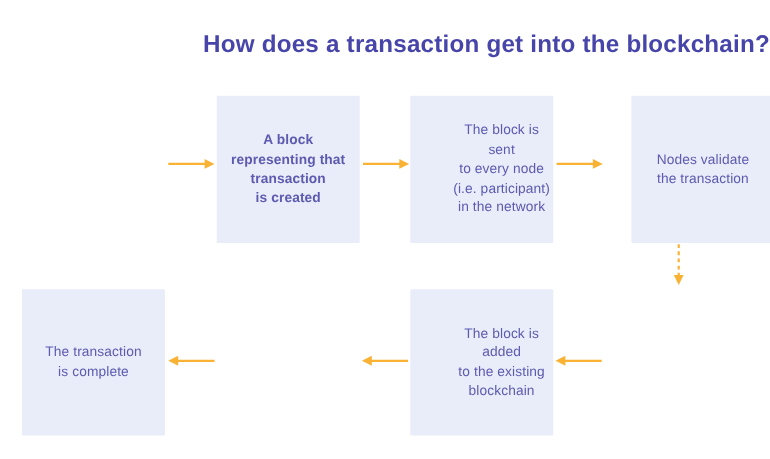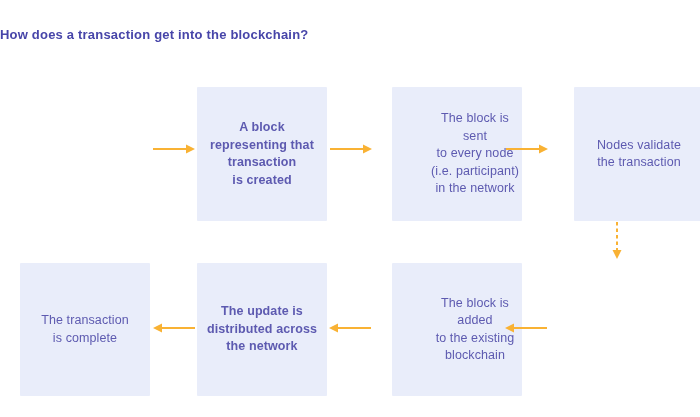--- a/index.html
+++ b/index.html
@@ -17,22 +17,22 @@
     height: 417px;
     background: var(--background);
     font-family: "Liberation Sans", sans-serif;
     overflow: hidden;
   }
   .title {
     position: absolute;
     top: 27px;
     left: 0;
     width: 100%;
-    text-align: left;
-    font-size: 13px;
+    text-align: right;
+    font-size: 22px;
     font-weight: 700;
     letter-spacing: 0.2px;
     color: var(--title);
   }
   .box {
     position: absolute;
     width: 130px;
     background: var(--box-bg);
     display: flex;
     align-items: center;
@@ -45,21 +45,21 @@
     white-space: pre-line;
     font-size: 12.5px;
     line-height: 17.5px;
     color: var(--text);
     letter-spacing: 0.1px;
   }
   .row-top { top: 87px; height: 134px; }
   .row-bottom { top: 263px; height: 133px; }
   .col-1 { left: 20px; }
   .col-2 { left: 197px; font-weight: bold; }
-  .col-3 { left: 392px; padding-left: 36px; }
+  .col-3 { left: 373px; padding-left: 36px; }
   .col-4 { left: 574px; }
   .arrow { position: absolute; overflow: visible; }
   .arrow line { stroke: var(--arrow); stroke-width: 2; }
   .arrow path { fill: var(--arrow); }
 </style>
 </head>
 <body>
 
 <div class="canvas">
 
@@ -79,25 +79,20 @@
   </div>
   <div class="box row-top col-4">
     <span>Nodes validate
 the transaction</span>
   </div>
 
   <div class="box row-bottom col-3">
     <span>The block is added
 to the existing
 blockchain</span>
-  </div>
-  <div class="box row-bottom col-2">
-    <span>The update is
-distributed across
-the network</span>
   </div>
   <div class="box row-bottom col-1">
     <span>The transaction
 is complete</span>
   </div>
 
   <svg class="arrow" style="left:153px; top:143px;" width="42" height="12">
     <line x1="0" y1="6" x2="34" y2="6"></line>
     <path d="M33 1.5 L42 6 L33 10.5 Z"></path>
   </svg>

